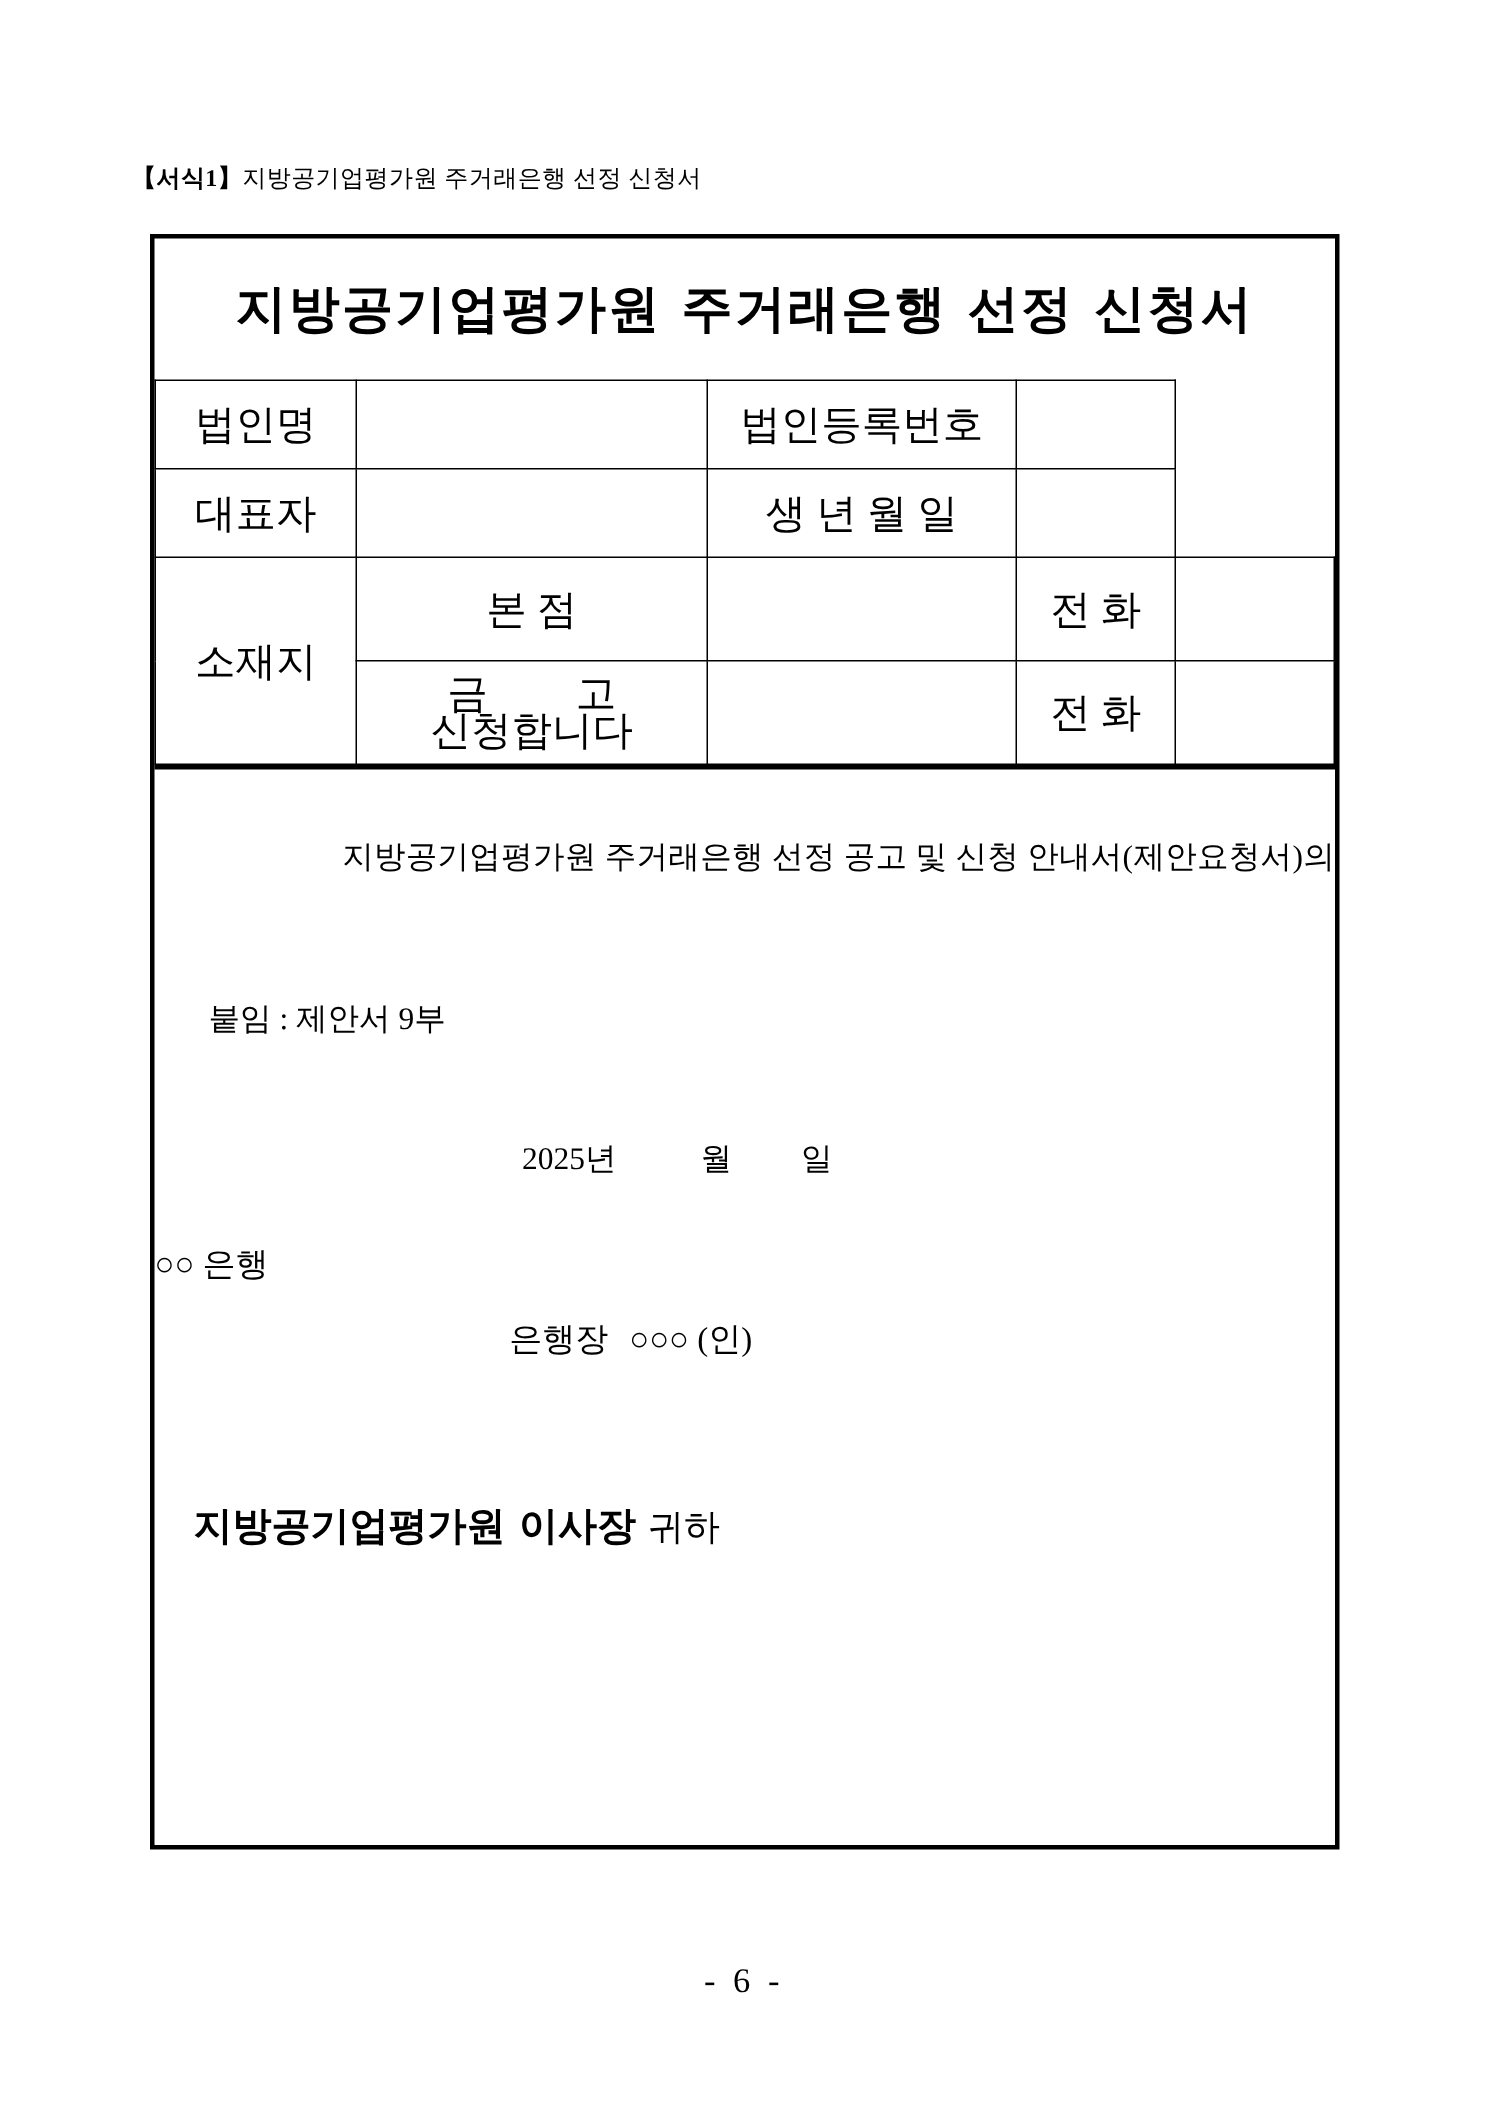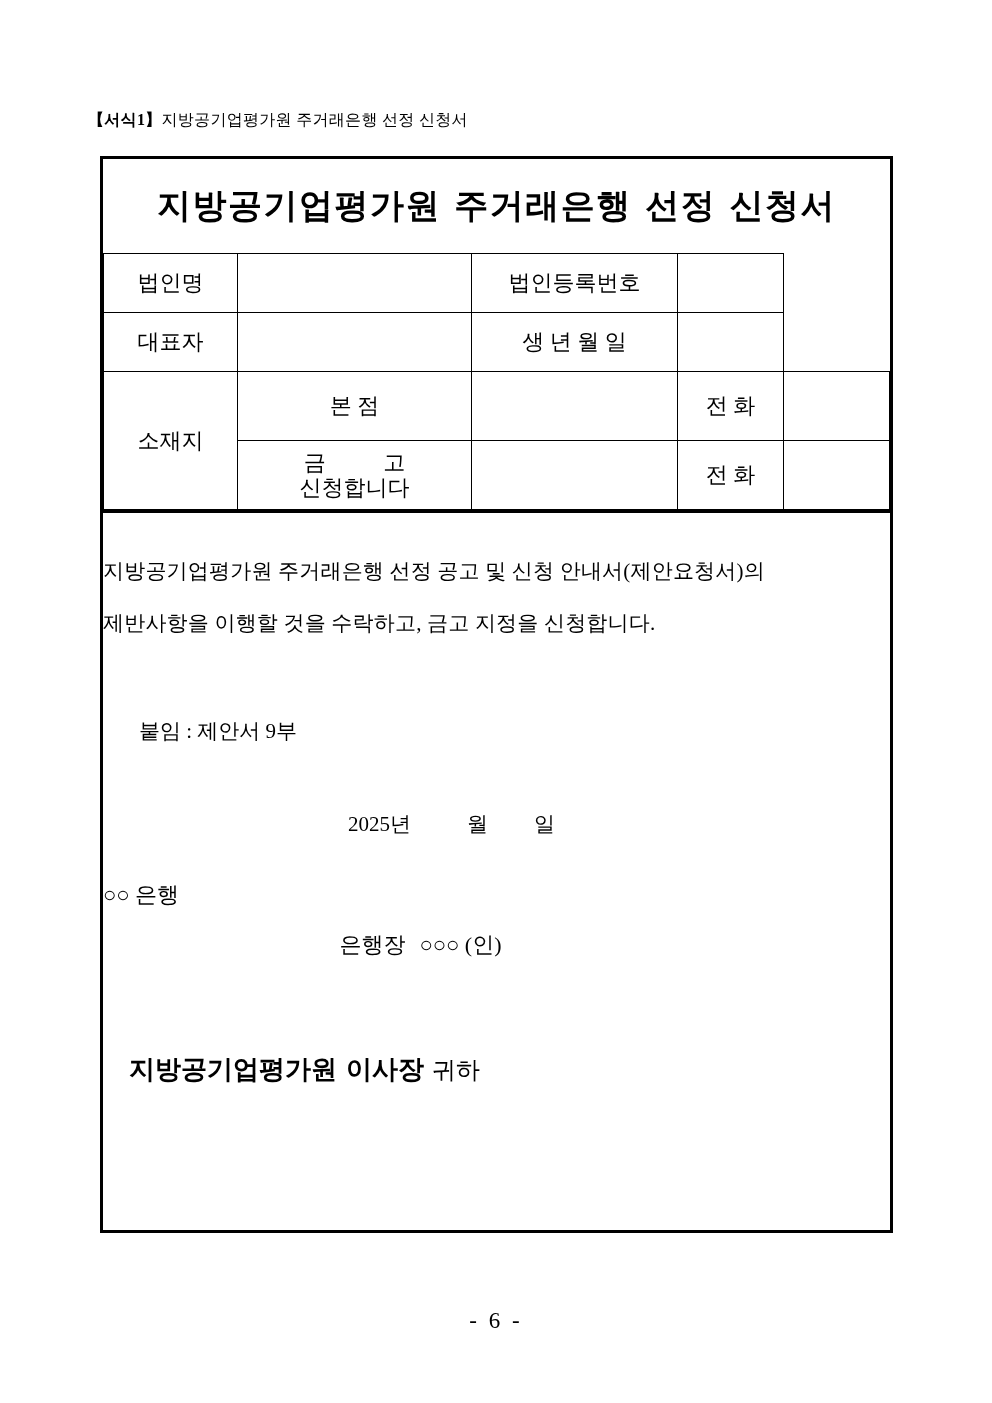--- a/index.html
+++ b/index.html
@@ -55,21 +55,21 @@
   }
 
   
   table.info {
     width: 100%;
     border-collapse: collapse;
     table-layout: fixed;
   }
   table.info td {
     border: 1.5px solid #000000;
-    font-size: 22px;
+    font-size: 27px;
     text-align: center;
     vertical-align: middle;
     padding: 0;
     height: 58px;
   }
   table.info tr.tall td {
     height: 68px;
   }
   td.blank { border-color: #000000; }
   .two-line {
@@ -92,21 +92,21 @@
     margin: 0;
   }
 
   
   .form-body {
     padding: 0;
     position: relative;
   }
 
   .para {
-    text-align: left;
+    text-align: right;
     font-size: 21px;
     line-height: 52px;
     margin-top: 32px;
     letter-spacing: 0.2px;
   }
   .para .line {
     display: block;
     white-space: nowrap;
   }
 
@@ -215,21 +215,20 @@
       </tr>
     </tbody>
   </table>
 
   <div class="section-divider"></div>
 
   <div class="form-body">
 
     <div class="para">
       <span class="line">지방공기업평가원 주거래은행 선정 공고 및 신청 안내서(제안요청서)의</span>
-      <span class="line">제반사항을 이행할 것을 수락하고, 금고 지정을 신청합니다.</span>
     </div>
 
     <div class="attach">붙임 : 제안서 9부</div>
 
     <div class="date-line">
       <span>2025년</span><span class="gap1"></span><span>월</span><span class="gap2"></span><span>일</span>
     </div>
 
     <div class="sign-bank">○○ 은행</div>
 

